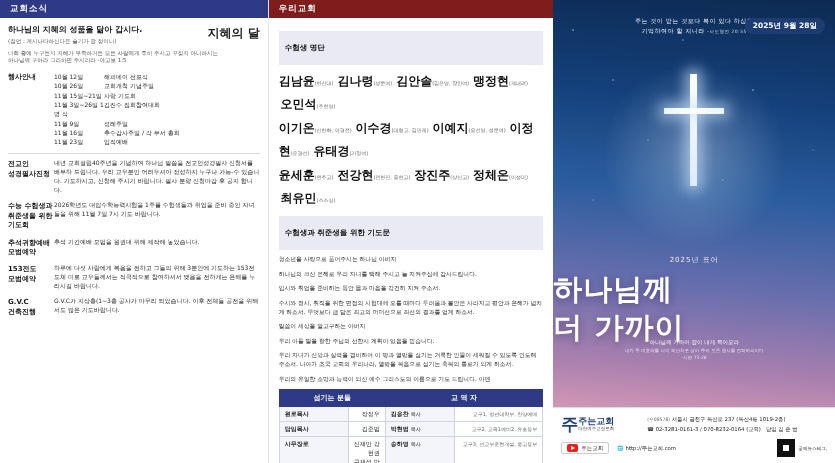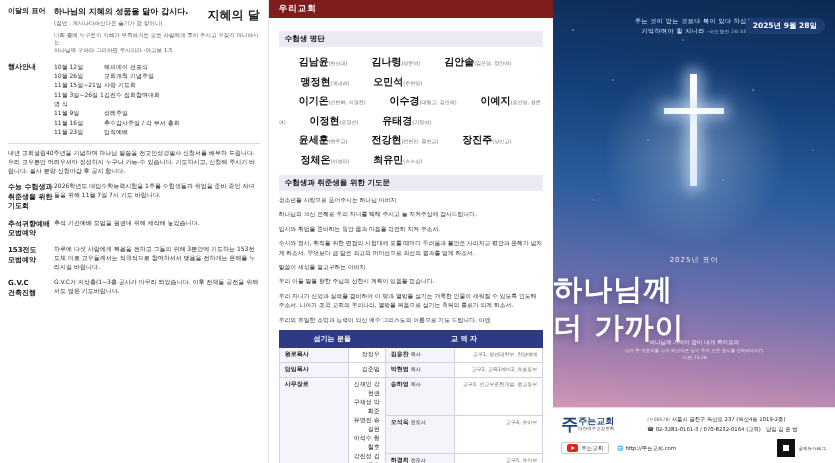--- a/index.html
+++ b/index.html
@@ -17,23 +17,23 @@
   .tight{line-height:1.45;}
   .right-tag{float:right;font-size:12px;font-weight:bold;color:#222;}
   .sched{display:flex;font-size:6px;line-height:1.55;}
   .sched .d{width:50px;flex:0 0 50px;}
   .sched .v{flex:1;}
   .hr{border:0;border-top:1px solid #d8d8d8;margin:5px 0;}
   
   .col-mid{width:285px;height:463px;position:relative;background:#fff;border-left:1px solid #e3e3e3;}
   .mid-body{padding:7px 10px 0 10px;}
   .blue-head{background:#7f1d1d;color:#fff;font-size:8.5px;font-weight:bold;padding:3px 0 3px 10px;letter-spacing:1px;}
-  .sub-title{font-size:7.5px;font-weight:bold;color:#111;background:#e9eaf4;padding:3px 6px;margin:6px 0 5px 0;}
+  .sub-title{font-size:7.5px;font-weight:bold;color:#111;background:#e9eaf4;padding:12px 6px;margin:6px 0 5px 0;}
   .names{font-size:6px;line-height:1.95;color:#1a1a1a;}
-  .names b{font-size:10px;color:#111;margin-left:20px;}
+  .names b{font-size:12px;color:#111;}
   .names .sm{font-size:5px;color:#666;}
   .prayer{font-size:5.8px;color:#2b2b2b;line-height:1.62;}
   .prayer p{margin:0 0 5px 0;}
   
   .tbl{width:100%;border-collapse:collapse;margin-top:4px;font-size:6px;}
   .tbl th{background:#2f3a86;color:#fff;font-size:7px;font-weight:bold;padding:3px 12px;border:1px solid #2f3a86;}
   .tbl td{border:1px solid #cfd2e4;padding:2.5px 5px;vertical-align:top;color:#1d1d1d;}
   .tbl td.k{width:58px;font-weight:bold;background:#f4f5fb;}
   .tbl td.v{text-align:right;}
   .tbl td .sm{font-size:5px;color:#666;}
@@ -83,24 +83,24 @@
      linear-gradient(0deg,#111 34%,transparent 34%,transparent 66%,#111 66%);
      background-color:#fff;border:1px solid #111;}
   .qr-label{font-size:4.6px;color:#333;margin-left:3px;}
 </style>
 </head>
 <body>
 
 <div class="page">
 
   <div class="col-left">
+    <div class="section-head">교회소식</div>
     <div class="left-body">
 
       <div class="row">
-        <div class="row-label">이달의 표어</div>
         <div class="row-content">
           <span class="right-tag">지혜의 달</span>
           <div class="title-line">하나님의 지혜의 성품을 닮아 갑시다.</div>
           <div class="sub-line">(잠언 : 계시나타하신다은 슬기가 함 정이니)</div>
           <div class="sub-line" style="margin-top:4px">너희 중에 누구든지 지혜가 부족하거든 모든 사람에게 후히 주시고 꾸짖지 아니하시는</div>
           <div class="sub-line">하나님께 구하라 그리하면 주시리라  -야고보 1:5</div>
         </div>
       </div>
 
       <div class="row">
@@ -133,20 +133,22 @@
           <div class="sched">
               <span class="d">11월 23일</span>
               <span class="v">임직예배</span>
             </div>
         </div>
       </div>
 
       <hr class="hr">
 
       <div class="row">
+        <div class="row-label" style="white-space:pre-line">전교인
+성경필사진청</div>
         <div class="row-content tight">내년 교회설립40주년을 기념하여 하나님 말씀을 전교인성경필사 신청서를 배부하 드립니다. 우리 교우분만 어려우셔야 정성하지 누구나 가능-수 있습니다. 기도하시고, 신청해 주시기 바랍니다. 필사 분량 신청마감 후 공지 합니다.</div>
       </div>
       <div class="row">
         <div class="row-label" style="white-space:pre-line">수능 수험생과
 취준생을 위한
 기도회</div>
         <div class="row-content tight">2026학년도 대입수학능력시험을 1주를 수험생들과 취업을 준비 중인 자녀들을 위해 11월 7일 7시 기도 바랍니다.</div>
       </div>
       <div class="row">
         <div class="row-label" style="white-space:pre-line">추석귀향예배

